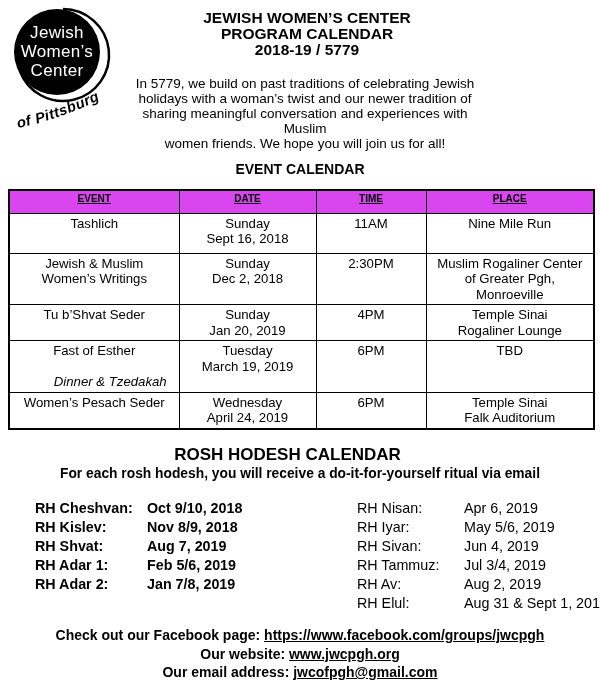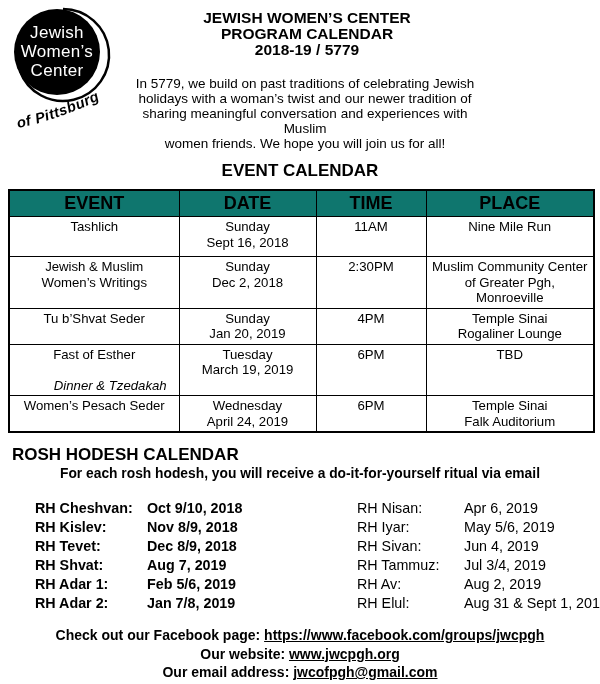--- a/index.html
+++ b/index.html
@@ -25,46 +25,46 @@
   }
   .intro {
     position: absolute; left: 120px; top: 76px; width: 370px;
     text-align: center; font-size: 13.5px; line-height: 15px;
     white-space: pre-line;
   }
 
   
   .h-event {
     position: absolute; left: 0; top: 161px; width: 600px;
+    text-align: center; font-weight: bold; font-size: 14px;
+  }
+  .h-rosh {
+    position: absolute; left: 0; top: 445px; width: 575px;
     text-align: center; font-weight: bold; font-size: 17px;
-  }
-  .h-rosh {
-    position: absolute; left: 12px; top: 445px; width: 575px;
-    font-weight: bold; font-size: 17px;
   }
   .sub-rosh {
     position: absolute; left: 0; top: 466px; width: 600px;
     text-align: center; font-weight: bold; font-size: 13.8px;
   }
 
   
   table.events {
     position: absolute; left: 8px; top: 189px; width: 585px;
     border-collapse: collapse; table-layout: fixed;
     border: 2px solid #000;
   }
   table.events th, table.events td {
     border: 1.5px solid #000;
     text-align: center; vertical-align: top;
     white-space: pre-line;
   }
   table.events th {
-    background: #0f766e;
-    font-size: 18px; font-weight: bold;
-    height: 23px; padding: 2px;
+    background: #d946ef;
+    font-size: 10px; font-weight: bold;
+    height: 23px; padding: 2px; text-decoration: underline;
   }
   table.events td {
     font-size: 13.2px; line-height: 15.5px; padding: 2px 1px;
   }
   tr.r1 td { height: 40px; }
   tr.r2 td { height: 47px; }
   tr.r3 td { height: 35px; }
   tr.r4 td { height: 49px; }
   tr.r5 td { height: 36px; }
   .event-note { font-style: italic; margin-left: 32px; }
@@ -136,21 +136,21 @@
 Sept 16, 2018</td>
         <td>11AM</td>
         <td>Nine Mile Run</td>
       </tr>
       <tr class="r2">
         <td>Jewish &amp; Muslim
 Women’s Writings</td>
         <td>Sunday
 Dec 2, 2018</td>
         <td>2:30PM</td>
-        <td>Muslim Community Center
+        <td>Muslim Rogaliner Center
 of Greater Pgh,
 Monroeville</td>
       </tr>
       <tr class="r3">
         <td>Tu b’Shvat Seder</td>
         <td>Sunday
 Jan 20, 2019</td>
         <td>4PM</td>
         <td>Temple Sinai
 Rogaliner Lounge</td>
@@ -173,21 +173,20 @@
       </tr>
     </tbody>
   </table>
 
   <div class="h-rosh">ROSH HODESH CALENDAR</div>
   <div class="sub-rosh">For each rosh hodesh, you will receive a do-it-for-yourself ritual via email</div>
 
   <div class="rh-col rh-col-left">
     <div class="rh-row"><span class="rh-lbl">RH Cheshvan:</span><span>Oct 9/10, 2018</span></div>
     <div class="rh-row"><span class="rh-lbl">RH Kislev:</span><span>Nov 8/9, 2018</span></div>
-    <div class="rh-row"><span class="rh-lbl">RH Tevet:</span><span>Dec 8/9, 2018</span></div>
     <div class="rh-row"><span class="rh-lbl">RH Shvat:</span><span>Aug 7, 2019</span></div>
     <div class="rh-row"><span class="rh-lbl">RH Adar 1:</span><span>Feb 5/6, 2019</span></div>
     <div class="rh-row"><span class="rh-lbl">RH Adar 2:</span><span>Jan 7/8, 2019</span></div>
   </div>
 
   <div class="rh-col rh-col-right">
     <div class="rh-row"><span class="rh-lbl">RH Nisan:</span><span>Apr 6, 2019</span></div>
     <div class="rh-row"><span class="rh-lbl">RH Iyar:</span><span>May 5/6, 2019</span></div>
     <div class="rh-row"><span class="rh-lbl">RH Sivan:</span><span>Jun 4, 2019</span></div>
     <div class="rh-row"><span class="rh-lbl">RH Tammuz:</span><span>Jul 3/4, 2019</span></div>

